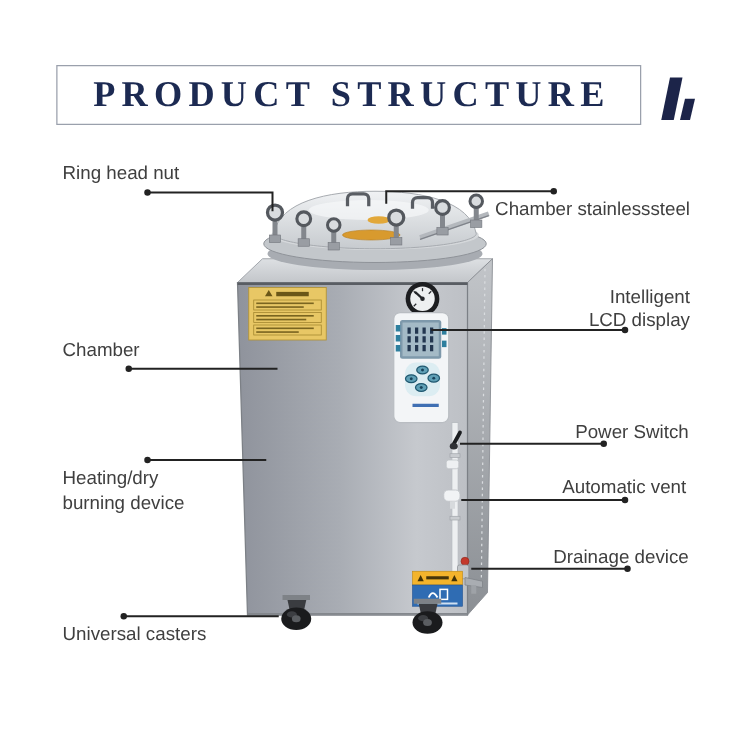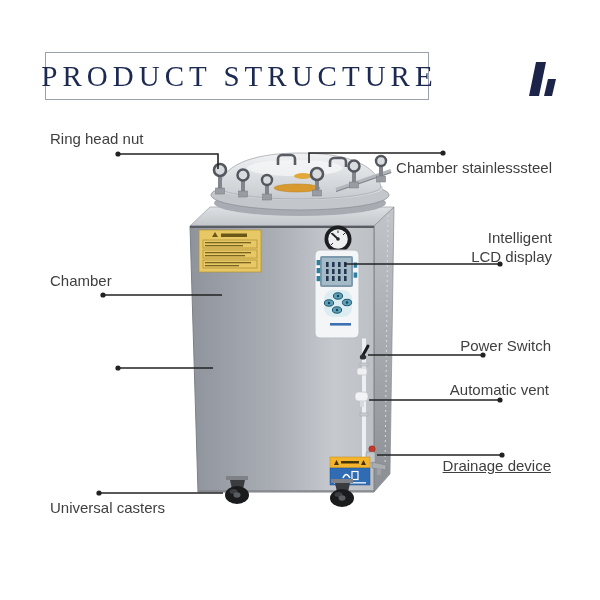--- a/index.html
+++ b/index.html
@@ -1,33 +1,33 @@
 <!DOCTYPE html>
 <html><head>
 <meta charset="utf-8">
 <style>
   html,body{margin:0;padding:0;background:#ffffff;}
   #stage{position:relative;width:600px;height:600px;background:#ffffff;overflow:hidden;
          font-family:"Liberation Sans",sans-serif;}
   #art{position:absolute;left:0;top:0;}
-  .title-box{position:absolute;left:45px;top:52px;width:384px;height:48px;
+  .title-box{position:absolute;left:45px;top:52px;width:468px;height:48px;
     border:1.5px solid #9aa0ac;box-sizing:border-box;
     display:flex;align-items:center;justify-content:center;
-    font-family:"Liberation Serif",serif;font-weight:normal;font-size:29px;
+    font-family:"Liberation Serif",serif;font-weight:bold;font-size:29px;
     letter-spacing:5px;text-indent:5px;color:#1c2a52;white-space:nowrap;}
   .label{position:absolute;font-size:15px;line-height:19px;color:#3f3f3f;white-space:nowrap;}
   .label.right{text-align:right;}
   .lbl-ring{left:50px;top:129px;}
   .lbl-flange{right:48px;top:158px;}
   .lbl-lcd{right:48px;top:228px;}
   .lbl-chamber{left:50px;top:271px;}
   .lbl-power{right:49px;top:336px;}
   .lbl-heating{left:50px;top:373px;line-height:20px;}
   .lbl-vent{right:51px;top:380px;}
-  .lbl-drain{right:49px;top:456px;text-decoration:underline;}
+  .lbl-drain{right:49px;top:436px;}
   .lbl-casters{left:50px;top:498px;}
 </style>
 </head>
 <body>
 
 <div id="stage">
 
   <svg id="art" width="600" height="600" viewBox="0 0 600 600">
     <defs>
       <linearGradient id="gFront" x1="0" y1="0" x2="1" y2="0">
@@ -271,20 +271,24 @@
 
   <div class="label right lbl-lcd">
     <div>Intelligent</div>
     <div>LCD display</div>
   </div>
 
   <div class="label lbl-chamber">Chamber</div>
 
   <div class="label right lbl-power">Power Switch</div>
 
+  <div class="label lbl-heating">
+    <div>Heating/dry</div>
+    <div>burning device</div>
+  </div>
 
   <div class="label right lbl-vent">Automatic vent</div>
 
   <div class="label right lbl-drain">Drainage device</div>
 
   <div class="label lbl-casters">Universal casters</div>
 
 </div>
 
 </body></html>

